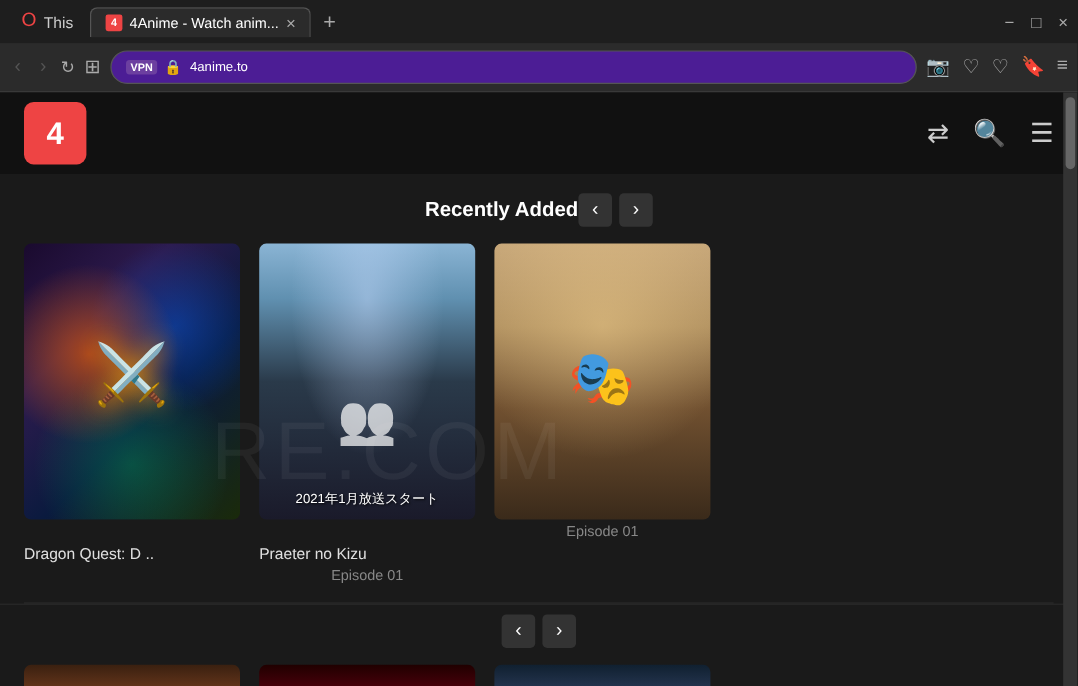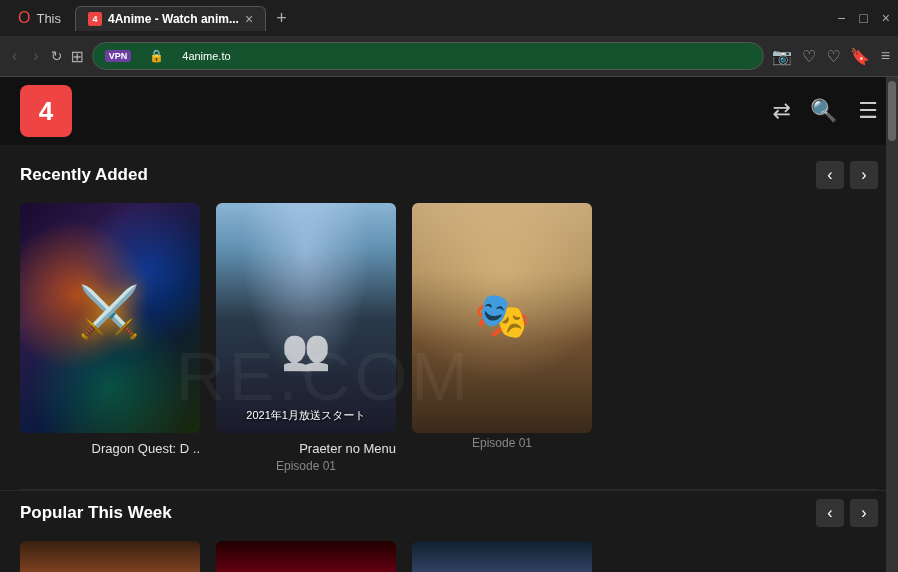--- a/index.html
+++ b/index.html
@@ -96,28 +96,28 @@
       font-size: 16px;
       cursor: pointer;
       padding: 4px;
       border-radius: 50%;
     }
     .nav-btn.disabled { color: #555; cursor: default; }
     .refresh-btn { color: #aaa; font-size: 14px; cursor: pointer; }
     .grid-btn { color: #aaa; font-size: 16px; cursor: pointer; }
     .url-bar {
       flex: 1;
-      background: #14532d;
+      background: #4c1d95;
       border: 1px solid #555;
       border-radius: 20px;
       height: 28px;
       display: flex;
       align-items: center;
       padding: 0 12px;
-      gap: 18px;
+      gap: 6px;
     }
     .vpn-badge {
       background: #6c3fa0;
       color: #fff;
       font-size: 9px;
       padding: 1px 4px;
       border-radius: 3px;
       font-weight: bold;
     }
     .lock-icon { color: #aaa; font-size: 12px; }
@@ -206,21 +206,21 @@
     }
 
     
     .section {
       padding: 16px 20px;
       position: relative;
     }
     .section-header {
       display: flex;
       align-items: center;
-      justify-content: space-between;
+      justify-content: center;
       margin-bottom: 14px;
     }
     .section-title {
       font-size: 17px;
       font-weight: bold;
       color: #fff;
     }
     .nav-arrows {
       display: flex;
       gap: 6px;
@@ -345,24 +345,24 @@
     .pop-thumb-2 {
       background: linear-gradient(180deg, #1a0a0a 0%, #4a1a1a 100%);
       height: 60px;
     }
     .pop-thumb-3 {
       background: linear-gradient(180deg, #1a2a3a 0%, #3a5a7a 100%);
       height: 60px;
     }
 
     .anime-title {
-      text-align: right;
+      text-align: left;
       font-size: 13px;
       color: #e0e0e0;
-      margin-top: 8px;
+      margin-top: 21px;
       white-space: nowrap;
       overflow: hidden;
       text-overflow: ellipsis;
     }
     .anime-episode {
       text-align: center;
       font-size: 12px;
       color: #888;
       margin-top: 3px;
     }
@@ -393,21 +393,21 @@
 
   <div class="tab-bar">
     <div class="tab-menu">
       <span style="color:#e44;font-size:16px;">O</span>
       <span>This</span>
     </div>
     <div class="tab-item">
       <div class="tab-favicon">
         <span>4</span>
       </div>
-      <span style="font-size:12px;overflow:hidden;white-space:nowrap;max-width:160px;font-weight:bold;">4Anime - Watch anim...</span>
+      <span style="font-size:12px;overflow:hidden;white-space:nowrap;max-width:160px;">4Anime - Watch anim...</span>
       <span class="tab-close">×</span>
     </div>
     <span class="tab-new">+</span>
     <div class="tab-controls">
       <span class="tab-ctrl-btn">−</span>
       <span class="tab-ctrl-btn">□</span>
       <span class="tab-ctrl-btn">×</span>
     </div>
   </div>
 
@@ -465,36 +465,35 @@
 
         <div class="anime-card">
           <div class="anime-thumbnail thumb-dq"></div>
           <div class="anime-title">Dragon Quest: D ..</div>
         </div>
 
         <div class="anime-card">
           <div class="anime-thumbnail thumb-praeter">
             <span class="jp-text">2021年1月放送スタート</span>
           </div>
-          <div class="anime-title">Praeter no Menu</div>
+          <div class="anime-title">Praeter no Kizu</div>
           <div class="anime-episode">Episode 01</div>
         </div>
 
         <div class="anime-card">
           <div class="anime-thumbnail thumb-ore"></div>
           <div class="anime-episode">Episode 01</div>
         </div>
       </div>
     </div>
 
     <div class="section-divider"></div>
 
     <div class="popular-section">
       <div class="section-header">
-        <span class="section-title">Popular This Week</span>
         <div class="nav-arrows">
           <button class="arrow-btn">‹</button>
           <button class="arrow-btn">›</button>
         </div>
       </div>
 
       <div class="popular-cards-row">
         <div class="popular-card">
           <div class="popular-thumb pop-thumb-1" style="background: linear-gradient(180deg, #3a2010 0%, #7a4020 50%, #5a3010 100%);height:60px;border-radius:6px;"></div>
         </div>

